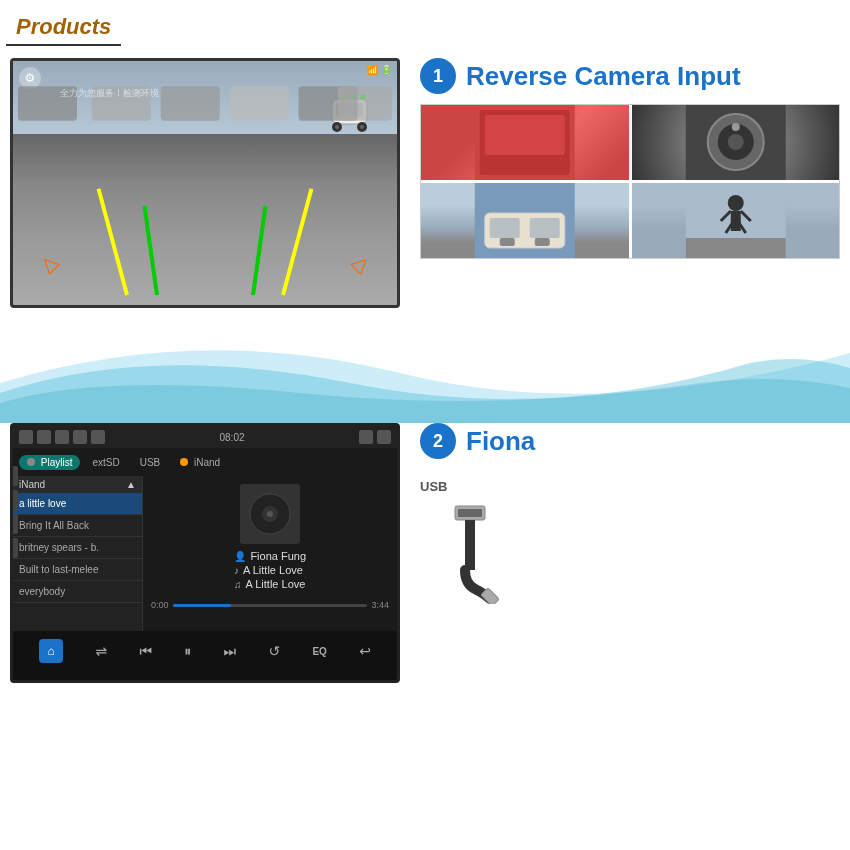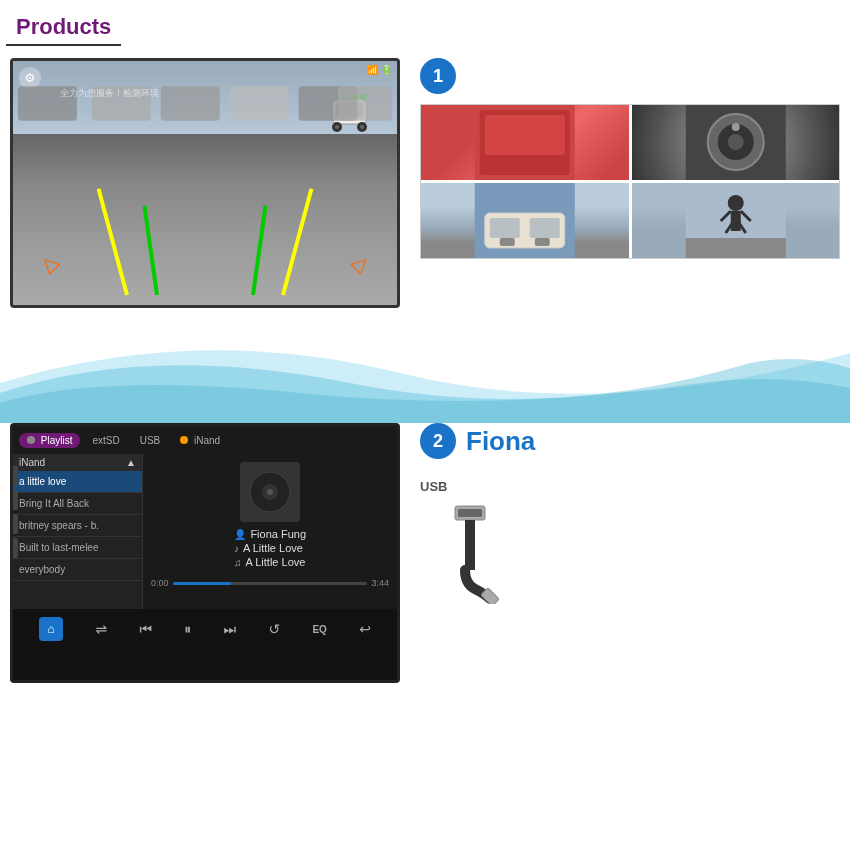--- a/index.html
+++ b/index.html
@@ -7,23 +7,24 @@
       width: 850px;
       height: 850px;
       background: #fff;
       font-family: Arial, sans-serif;
       overflow: hidden;
       position: relative;
     }
 
     
     .products-header {
+      font-style: italic;
       font-size: 22px;
       font-weight: bold;
-      color: #701a75;
+      color: #a16207;
       padding: 8px 10px 4px 10px;
       border-bottom: 2px solid #333;
       display: inline-block;
       margin: 6px 0 0 6px;
     }
 
     
     .top-section {
       display: flex;
       flex-direction: row;
@@ -322,21 +323,21 @@
     }
 
     .music-tab {
       padding: 2px 8px;
       border-radius: 12px;
       font-size: 10px;
       color: #aaa;
     }
 
     .music-tab.active {
-      background: #701a75;
+      background: #0f766e;
       color: white;
     }
 
     .music-main {
       display: flex;
       height: 155px;
       background: #1a1a1a;
     }
 
     .music-list {
@@ -613,20 +614,21 @@
         <rect x="330" y="5" width="55" height="35" rx="4" fill="#aaa" opacity="0.7"></rect>
       </svg>
 
       <div style="position:absolute;top:26px;left:47px;color:rgba(255,255,255,0.6);font-size:9px">全力为您服务！检测环境</div>
     </div>
   </div>
 
   <div class="feature-desc">
     <div class="feature-title-row">
       <div class="feature-number">1</div>
+      <div class="feature-title">Reverse Camera Input</div>
     </div>
 
     <div class="camera-images">
       <div class="cam-img cam-img-1">
         
         <svg width="100%" height="100%" viewBox="0 0 100 75">
           <rect width="100" height="75" fill="#c44"></rect>
           <rect x="5" y="5" width="90" height="65" rx="3" fill="#b33"></rect>
           <rect x="10" y="10" width="80" height="40" rx="2" fill="#e55" opacity="0.5"></rect>
         </svg>
@@ -683,20 +685,34 @@
 <div class="bottom-section">
 
   <div class="music-screen">
     <div class="side-buttons">
       <div class="side-btn"></div>
       <div class="side-btn"></div>
       <div class="side-btn"></div>
       <div class="side-btn"></div>
     </div>
 
+    <div class="music-status-bar">
+      <div class="status-icons">
+        <div class="status-icon"></div>
+        <div class="status-icon"></div>
+        <div class="status-icon"></div>
+        <div class="status-icon"></div>
+        <div class="status-icon"></div>
+      </div>
+      <div class="status-time">08:02</div>
+      <div class="status-icons">
+        <div class="status-icon"></div>
+        <div class="status-icon"></div>
+      </div>
+    </div>
 
     <div class="music-tabs">
       <div class="music-tab active">
         <span style="display:inline-block;width:8px;height:8px;border-radius:50%;background:#888;margin-right:3px"></span>
         <span>Playlist</span>
       </div>
       <div class="music-tab">
         <span>extSD</span>
       </div>
       <div class="music-tab">

